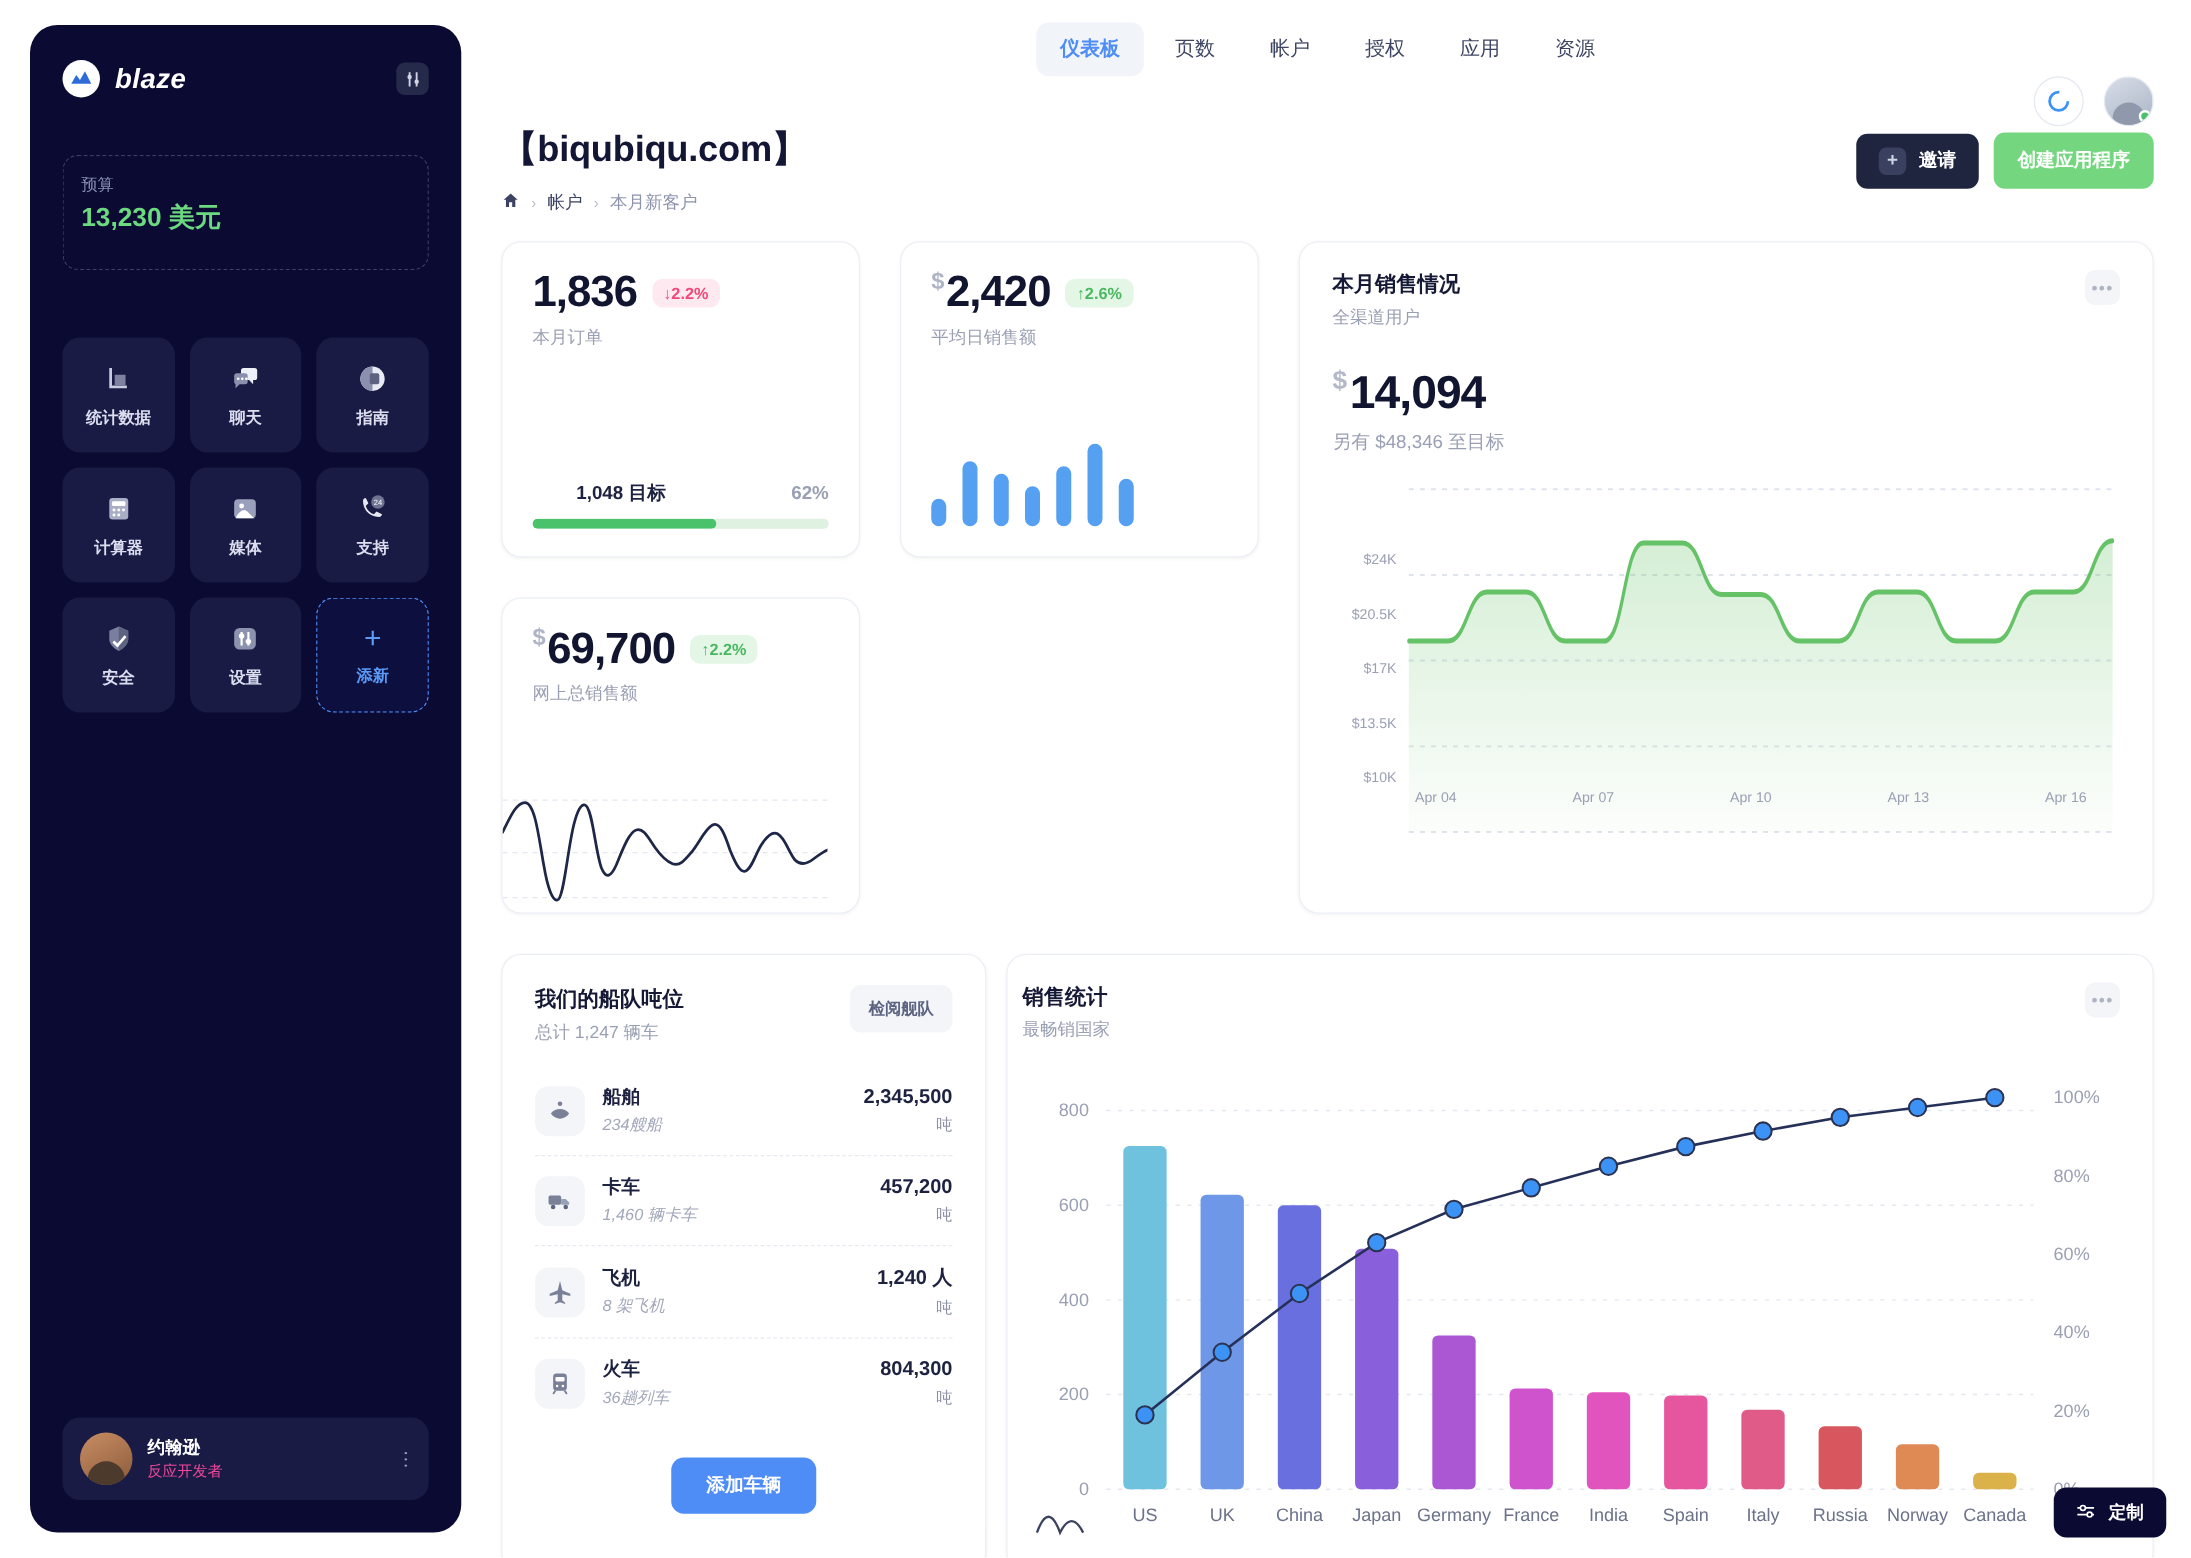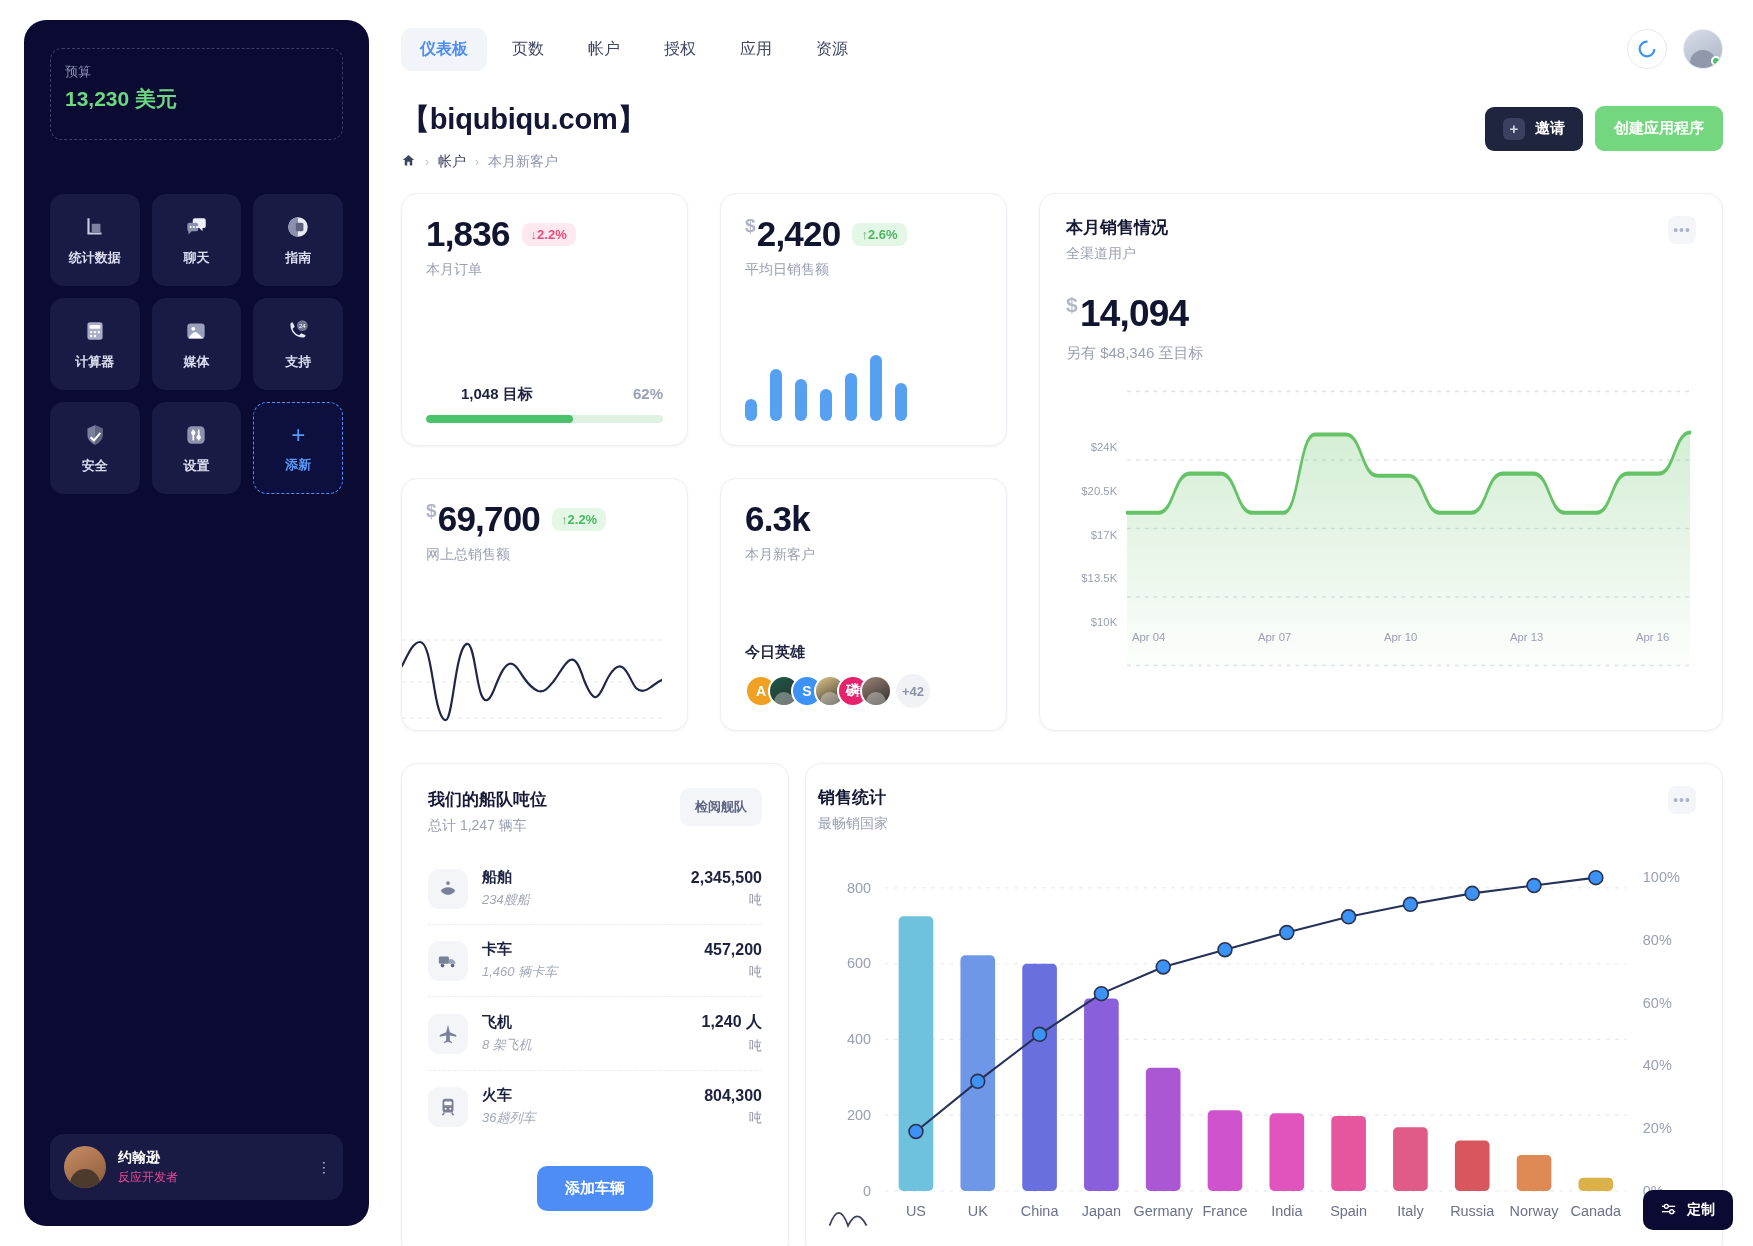--- a/index.html
+++ b/index.html
@@ -73,21 +73,21 @@
     width: 30px; height: 30px; border-radius: 50% 50% 42% 42%;
     background: #4c3a2c;
   }
   .user-name { color: #ffffff; font-size: 14px; font-weight: 600; }
   .user-role { color: #ec4899; font-size: 12px; margin-top: 2px; }
   .user-menu { margin-left: auto; color: #9ba0c4; font-size: 15px; letter-spacing: 0; line-height: 0.6;
                writing-mode: vertical-rl; }
 
   
   .main { flex: 1; padding: 18px 30px 0 32px; position: relative; overflow: hidden; }
-  .topbar { display: flex; align-items: center; height: 62px; }
+  .topbar { display: flex; align-items: center; height: 62px; flex-direction: column; }
   .tabs { display: flex; align-items: center; gap: 6px; }
   .tab {
     padding: 11px 19px; font-size: 16px; color: #3f4663; border-radius: 10px;
     font-weight: 500; white-space: nowrap;
   }
   .tab.active { background: #f1f4f9; color: #4e8df6; font-weight: 700; }
   .top-right { margin-left: auto; display: flex; align-items: center; gap: 16px; }
   .circle-btn {
     width: 40px; height: 40px; border-radius: 50%; border: 1px solid #e4e8f0;
     display: flex; align-items: center; justify-content: center; background: #fff;
@@ -206,20 +206,38 @@
     border-radius: 10px; padding: 11px 18px; display: flex; align-items: center; gap: 10px;
     font-size: 14px; font-weight: 600; z-index: 30;
   }
 </style>
 </head>
 <body>
 
 <div class="app">
 
   <aside class="sidebar">
+    <div class="brand-row">
+      <div class="brand">
+        <span class="brand-mark">
+          <svg width="20" height="20" viewBox="0 0 20 20">
+              <path d="M2 14 L6 7 L9 11 L13 4 L18 14 Z" fill="#2f6bd8"></path>
+            </svg>
+        </span>
+        <span class="brand-name">blaze</span>
+      </div>
+      <span class="side-ctrl">
+        <svg width="15" height="15" viewBox="0 0 16 16" fill="none" stroke="#cfd4e6" stroke-width="1.6">
+          <line x1="5" y1="2" x2="5" y2="14"></line>
+            <line x1="11" y1="2" x2="11" y2="14"></line>
+          <circle cx="5" cy="6" r="1.9" fill="#cfd4e6" stroke="none"></circle>
+            <circle cx="11" cy="10" r="1.9" fill="#cfd4e6" stroke="none"></circle>
+        </svg>
+      </span>
+    </div>
 
     <div class="stat-row">
       <div class="stat-box">
         <div class="stat-label">预算</div>
         <div class="stat-value stat-green">13,230 美元</div>
       </div>
     </div>
 
     <div class="tiles">
       <div class="tile">
@@ -460,42 +478,20 @@
         </div>
         <div class="kpi-sub">网上总销售额</div>
         <svg class="spark" viewBox="0 0 260 112" preserveAspectRatio="none">
           <line x1="0" y1="22" x2="260" y2="22" stroke="#e3e7ef" stroke-width="1" stroke-dasharray="4 4"></line>
           <line x1="0" y1="64" x2="260" y2="64" stroke="#e3e7ef" stroke-width="1" stroke-dasharray="4 4"></line>
           <line x1="0" y1="100" x2="260" y2="100" stroke="#e3e7ef" stroke-width="1" stroke-dasharray="4 4"></line>
           <path d="M0 48 C6 36,11 24,18 24 C26 24,29 52,33 74 C36 92,40 103,44 102 C49 101,52 62,57 42 C60 30,63 25,66 26 C72 28,74 62,79 76 C83 86,87 83,91 74 C96 62,101 48,107 46 C113 44,117 53,122 60 C127 67,131 71,136 73 C142 75,146 70,151 64 C157 57,162 45,168 42 C174 39,178 50,182 62 C186 72,190 80,194 79 C199 78,202 66,207 58 C212 50,216 47,220 49 C226 52,229 64,234 70 C239 75,244 73,249 69 C253 66,257 63,260 62" fill="none" stroke="#1f2748" stroke-width="2.2" stroke-linecap="round"></path>
         </svg>
       </div>
 
-      <div class="card kpi">
-        <div class="kpi-top">
-          <span class="kpi-num">6.3k</span>
-        </div>
-        <div class="kpi-sub">本月新客户</div>
-        <div class="heroes-title">今日英雄</div>
-        <div class="heroes" id="heroes">
-            <div class="hero" style="background: rgb(240, 160, 34);">A</div>
-            <div class="hero ph-face" style="background: linear-gradient(150deg, rgb(30, 92, 74), rgb(43, 43, 43));">
-              <span style="position: absolute; left: 50%; top: 54%; transform: translateX(-50%); width: 20px; height: 20px; border-radius: 50% 50% 40% 40%; background: rgba(255, 255, 255, 0.35);"></span>
-            </div>
-            <div class="hero" style="background: rgb(61, 146, 245);">S</div>
-            <div class="hero ph-face" style="background: linear-gradient(150deg, rgb(227, 200, 138), rgb(43, 43, 43));">
-              <span style="position: absolute; left: 50%; top: 54%; transform: translateX(-50%); width: 20px; height: 20px; border-radius: 50% 50% 40% 40%; background: rgba(255, 255, 255, 0.35);"></span>
-            </div>
-            <div class="hero" style="background: rgb(232, 35, 109);">磷</div>
-            <div class="hero ph-face" style="background: linear-gradient(150deg, rgb(157, 133, 120), rgb(43, 43, 43));">
-              <span style="position: absolute; left: 50%; top: 54%; transform: translateX(-50%); width: 20px; height: 20px; border-radius: 50% 50% 40% 40%; background: rgba(255, 255, 255, 0.35);"></span>
-            </div>
-            <div class="hero-more">+42</div>
-          </div>
-      </div>
     </div>
 
     <div class="row2">
 
       <div class="card fleet">
         <div class="fleet-head">
           <div>
             <div class="card-title">我们的船队吨位</div>
             <div class="card-sub">总计 1,247 辆车</div>
           </div>

